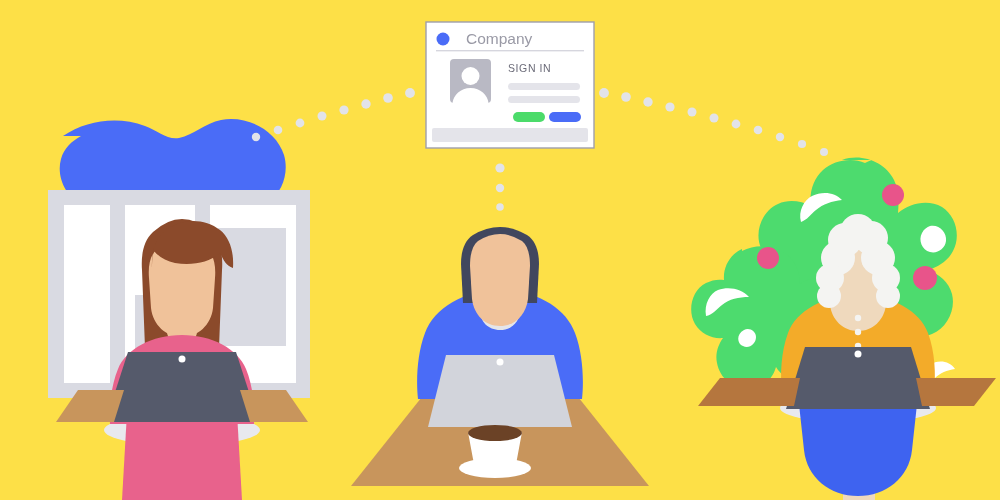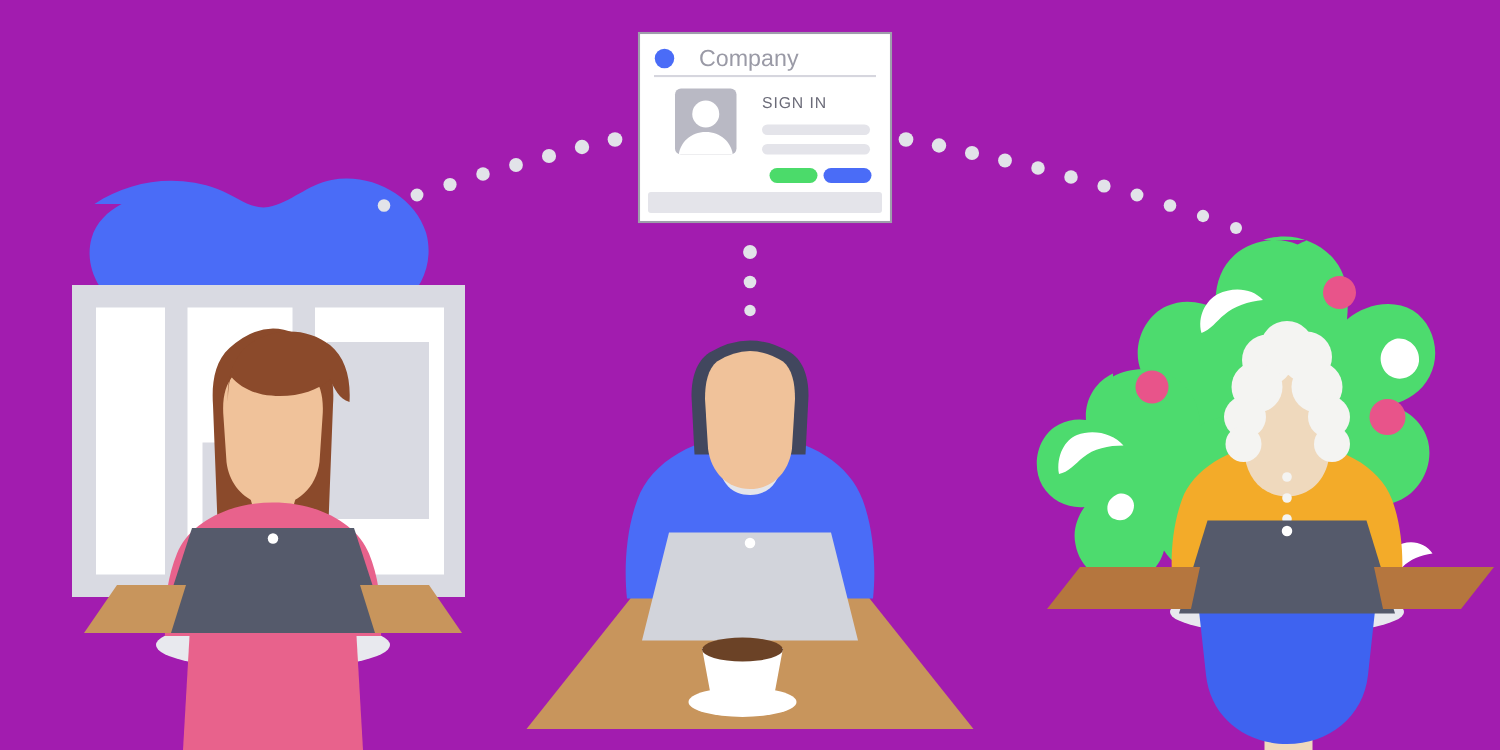--- a/index.html
+++ b/index.html
@@ -1,21 +1,21 @@
 <!DOCTYPE html>
 <html><head>
 <meta charset="utf-8">
 <title>Remote Login Illustration</title>
 <style>
   html,body{margin:0;padding:0;background:#ffffff;}
   body{
     font-family:"Liberation Sans","DejaVu Sans",sans-serif;
     width:1000px;height:500px;overflow:hidden;
   }
-  #scene{position:relative;width:1000px;height:500px;background:#a21caf;}
+  #scene{position:relative;width:1000px;height:500px;background:#fde047;}
   #scene svg{display:block;}
   .txt{dominant-baseline:middle;}
 </style>
 </head>
 <body>
 
 <div id="scene">
 <svg width="1000" height="500" viewBox="0 0 1000 500" xmlns="http://www.w3.org/2000/svg">
 
   <defs>

